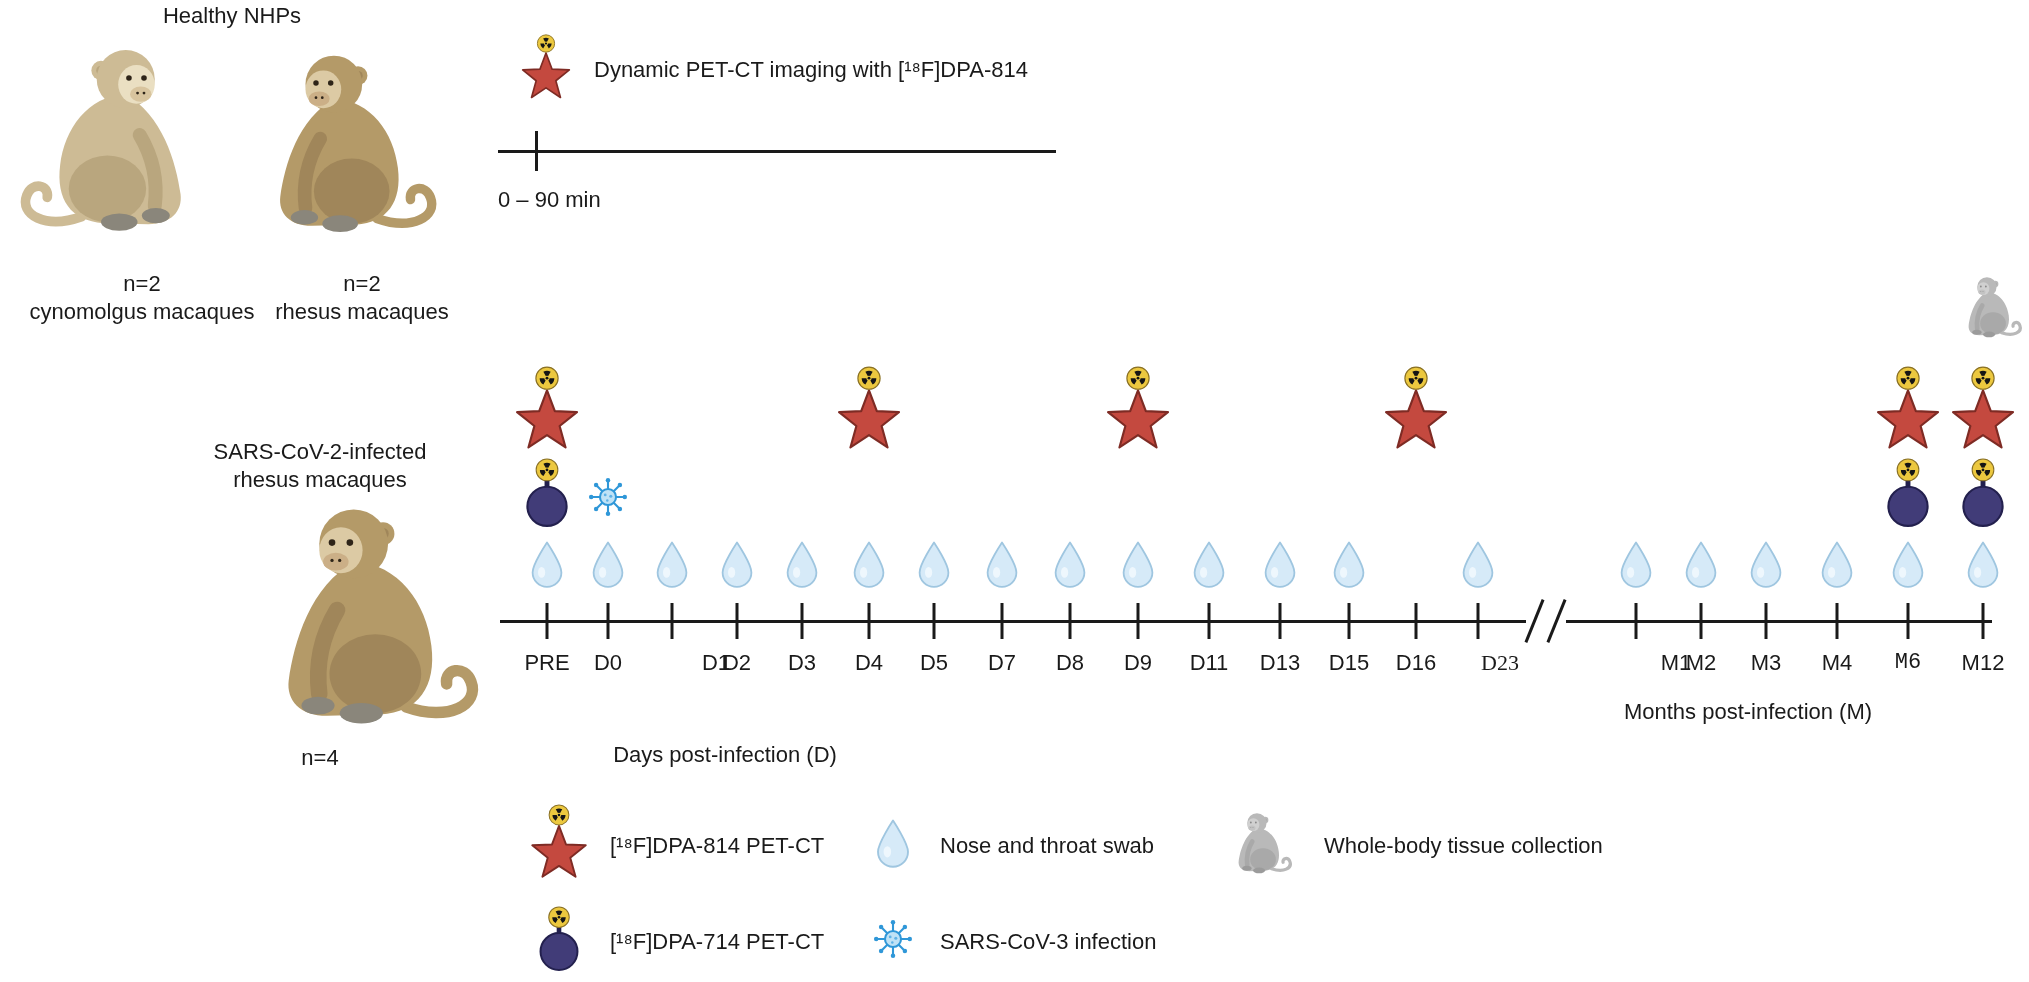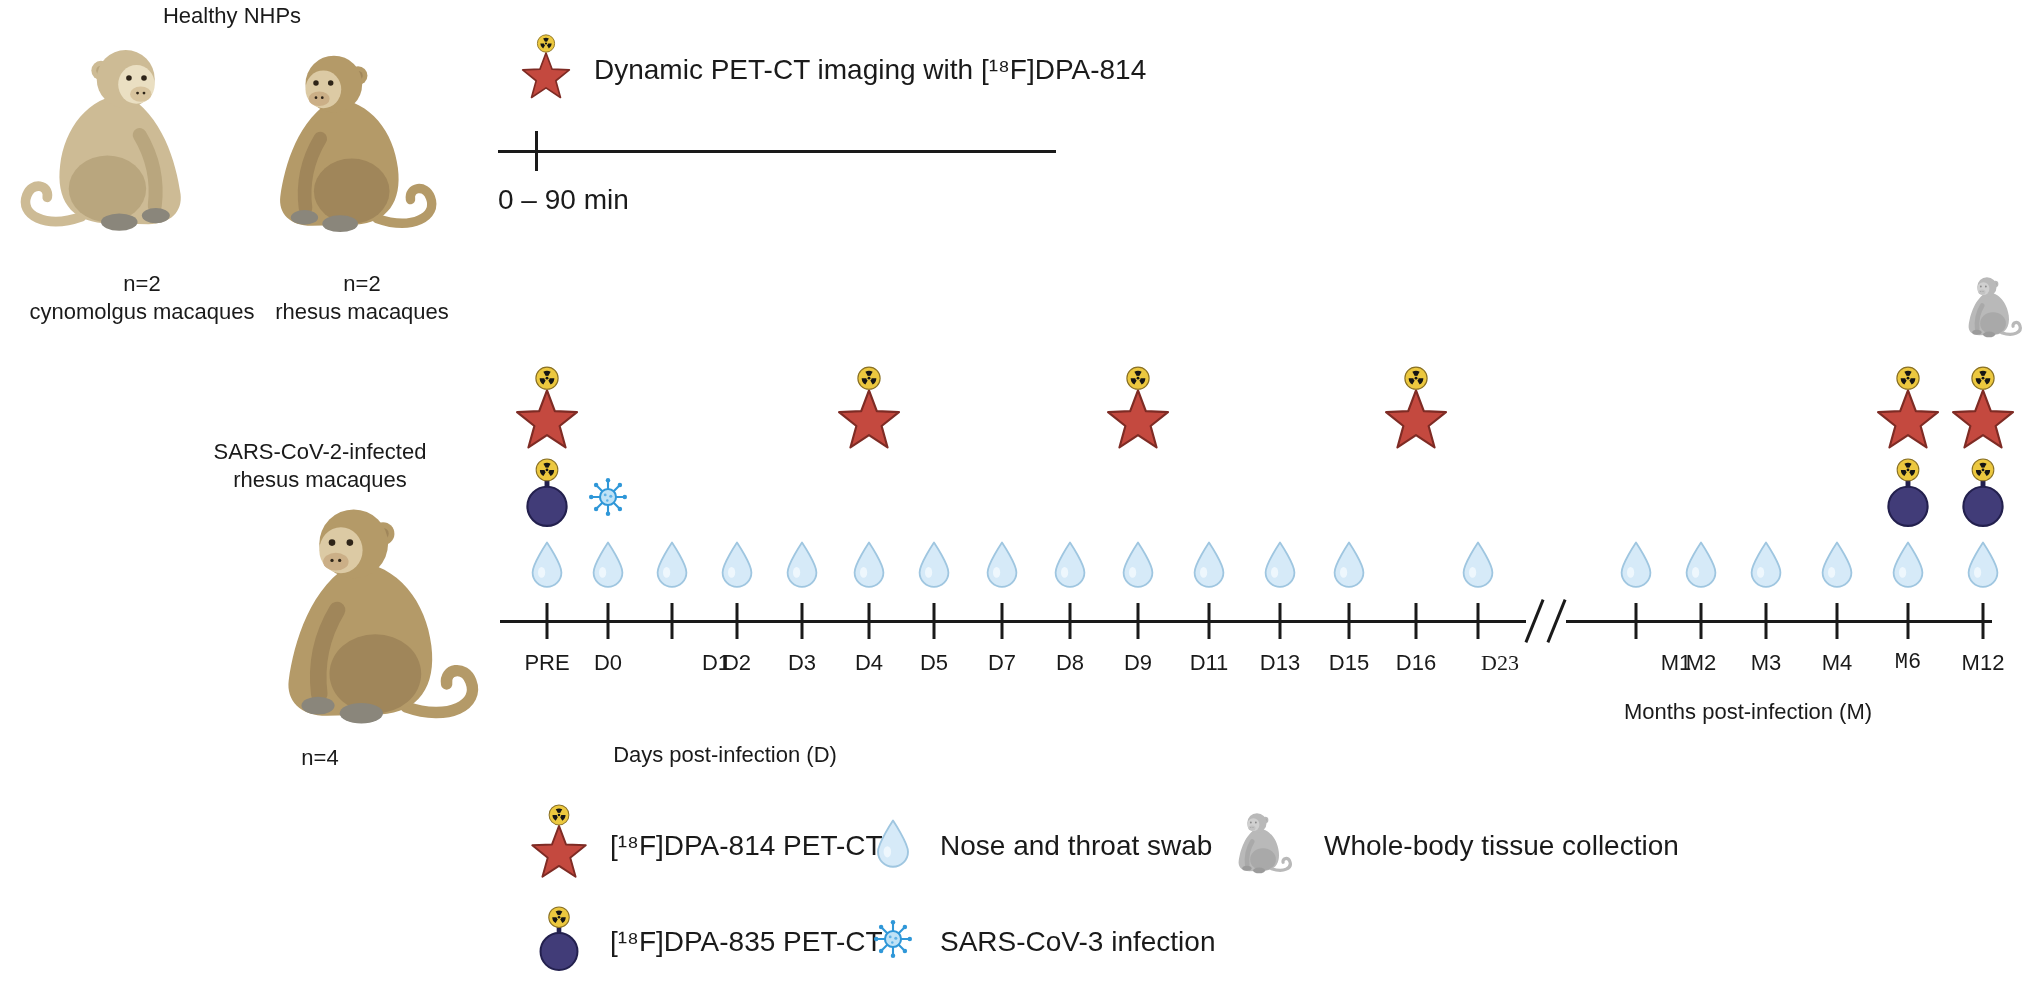--- a/index.html
+++ b/index.html
@@ -1,21 +1,21 @@
 <!DOCTYPE html>
 <html><head>
 <meta charset="utf-8">
 <style>
   * { margin:0; padding:0; box-sizing:border-box; }
   html,body { background:#ffffff; }
   body { font-family:"Liberation Sans", sans-serif; color:#1a1a1a; }
   .figure { position:relative; width:2029px; height:982px; background:#ffffff; overflow:hidden; }
 
   .t  { position:absolute; font-size:22px; line-height:28px; white-space:nowrap; transform:translateX(-50%); text-align:center; }
-  .tl { position:absolute; font-size:28px; line-height:28px; white-space:nowrap; }
+  .tl { position:absolute; font-size:22px; line-height:28px; white-space:nowrap; }
 
   .line { position:absolute; background:#1a1a1a; height:3px; }
   .vtick { position:absolute; background:#1a1a1a; width:3px; }
   .tick { position:absolute; background:#1a1a1a; width:3px; height:36px; top:603px; transform:translateX(-50%); }
   .tick-label { position:absolute; top:650px; font-size:22px; transform:translateX(-50%); white-space:nowrap; }
   .slash { position:absolute; width:3px; height:46px; background:#1a1a1a; top:598px; transform:rotate(22deg); }
 
   .drop    { position:absolute; top:540px; width:36px; height:48px; transform:translateX(-50%); }
   .star    { position:absolute; top:366px; width:72px; height:86px; transform:translateX(-50%); }
   .pcircle { position:absolute; top:458px; width:70px; height:70px; transform:translateX(-50%); }
@@ -286,20 +286,20 @@
   <div class="tl" style="left:940px; top:832px;">Nose and throat swab</div>
 
   <svg class="icon monkey-gray" style="left:1222px; top:810px; width:72px; height:68px;">
       <use href="#sym-monkey"></use>
     </svg>
   <div class="tl" style="left:1324px; top:832px;">Whole-body tissue collection</div>
 
   <svg class="icon" style="left:526px; top:906px; width:66px; height:66px;">
       <use href="#sym-pcircle"></use>
     </svg>
-  <div class="tl" style="left:610px; top:928px;">[¹⁸F]DPA-835 PET-CT</div>
+  <div class="tl" style="left:610px; top:928px;">[¹⁸F]DPA-714 PET-CT</div>
 
   <svg class="icon" style="left:872px; top:918px; width:42px; height:42px;">
       <use href="#sym-virus"></use>
     </svg>
   <div class="tl" style="left:940px; top:928px;">SARS-CoV-3 infection</div>
 
 </div>
 
 </body></html>

